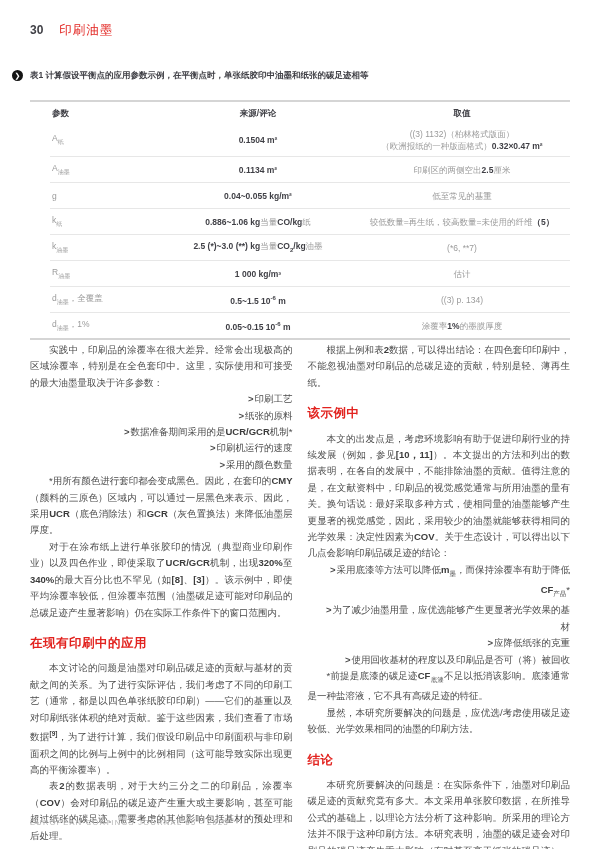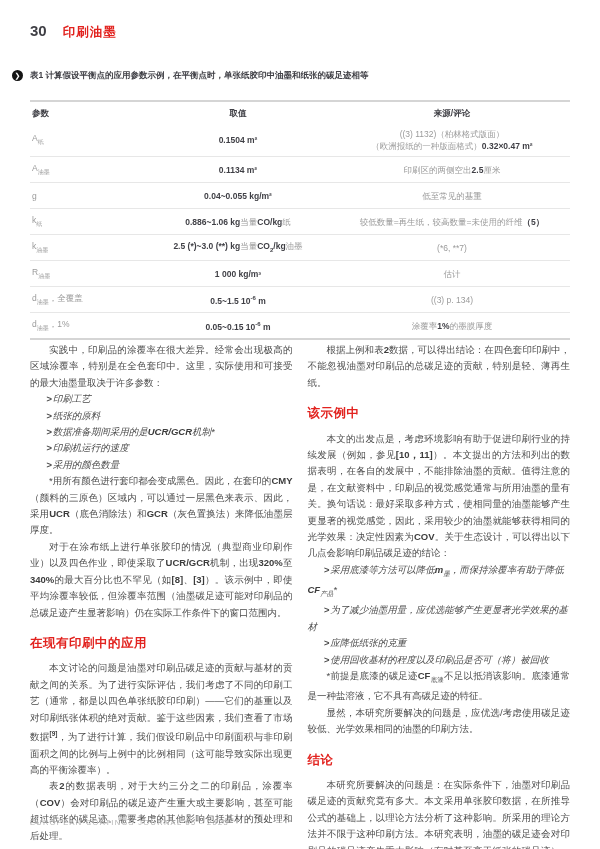--- a/index.html
+++ b/index.html
@@ -11,47 +11,47 @@
     --line-strong:#d5d5d5;
   }
   *{box-sizing:border-box;}
   html,body{margin:0;padding:0;background:#fff;}
   .page{
     position:relative;width:600px;height:849px;background:#fff;overflow:hidden;
     font-family:"Liberation Sans","DejaVu Sans",sans-serif;
   }
   
   .header{position:absolute;top:22px;left:30px;display:flex;align-items:baseline;gap:16px;}
-  .pageno{font-size:15px;font-weight:bold;color:var(--ink);}
-  .sectitle{font-size:12.5px;font-weight:bold;color:var(--red);letter-spacing:1px;}
+  .pageno{font-size:12px;font-weight:bold;color:var(--ink);}
+  .sectitle{font-size:12.5px;font-weight:normal;color:var(--red);letter-spacing:1px;}
   
   .caption{position:absolute;top:69px;left:12px;width:576px;display:flex;gap:7px;align-items:center;}
   .cap-icon{flex:none;width:11px;height:11px;border-radius:50%;background:#141414;color:#fff;
     font-size:7px;line-height:11px;text-align:center;font-weight:bold;}
   .cap-text{font-size:8.5px;font-weight:bold;color:var(--ink);line-height:12px;}
   
   .table{position:absolute;top:100px;left:30px;width:540px;
     border-top:2px solid var(--line-strong);border-bottom:2px solid var(--line-strong);
     font-size:8.5px;}
   .trow{display:grid;grid-template-columns:112px 192px 1fr;align-items:center;
-    border-top:1px solid var(--line);min-height:26px;padding:4px 0;}
+    border-top:1px solid var(--line);min-height:26px;padding:4px 0;margin-left:20px;}
   .trow:first-child{border-top:none;}
   .thead{font-weight:bold;color:var(--ink);min-height:22px;}
   .cell{padding:0 2px;line-height:12px;}
   .t-param{text-align:left;color:var(--muted);}
   .t-value{text-align:center;color:var(--muted);}
   .t-source{text-align:center;color:var(--muted);}
   .thead .cell{color:var(--ink);}
   .table b{color:var(--ink);font-weight:bold;}
   .table sub,.table sup{font-size:6px;}
   
   .cols{position:absolute;top:342px;left:30px;width:540px;display:flex;gap:15px;}
   .col{width:262.5px;font-size:9.5px;line-height:16.4px;color:var(--body);text-align:justify;}
   .col p{margin:0;text-indent:2em;}
-  .col p.bullet{text-indent:1.7em;text-align:left;font-style:italic;}
+  .col p.bullet{text-indent:1.7em;text-align:right;}
   .col p .gt{font-weight:bold;margin-right:1px;}
   .col h2{color:var(--red);font-size:12.5px;font-weight:bold;margin:14px 0 9px;text-indent:0;letter-spacing:.5px;}
   .col b{color:#3c3c3c;}
   .col sub{font-size:6.5px;}
   .col sup{font-size:6.5px;}
   
   .footer{position:absolute;left:30px;top:818px;font-size:7.5px;color:#b3b3b3;letter-spacing:1.3px;}
 </style>
 </head>
 <body>
@@ -64,22 +64,22 @@
   </div>
 
   <div class="caption">
     <span class="cap-icon">❯</span>
     <span class="cap-text">表1 计算假设平衡点的应用参数示例，在平衡点时，单张纸胶印中油墨和纸张的碳足迹相等</span>
   </div>
 
   <div class="table">
     <div class="trow thead">
       <div class="cell t-param">参数</div>
+      <div class="cell t-source" style="text-align:center;">来源/评论</div>
       <div class="cell t-value" style="text-align:center;">取值</div>
-      <div class="cell t-source" style="text-align:center;">来源/评论</div>
     </div>
     <div>
         <div class="trow">
           <div class="cell t-param">A<sub>纸</sub></div>
           <div class="cell t-value"><b>0.1504 m²</b></div>
           <div class="cell t-source">((3) 1132)（柏林格式版面）<br>（欧洲报纸的一种版面格式）<b>0.32×0.47 m²</b></div>
         </div>
         <div class="trow">
           <div class="cell t-param">A<sub>油墨</sub></div>
           <div class="cell t-value"><b>0.1134 m²</b></div>

